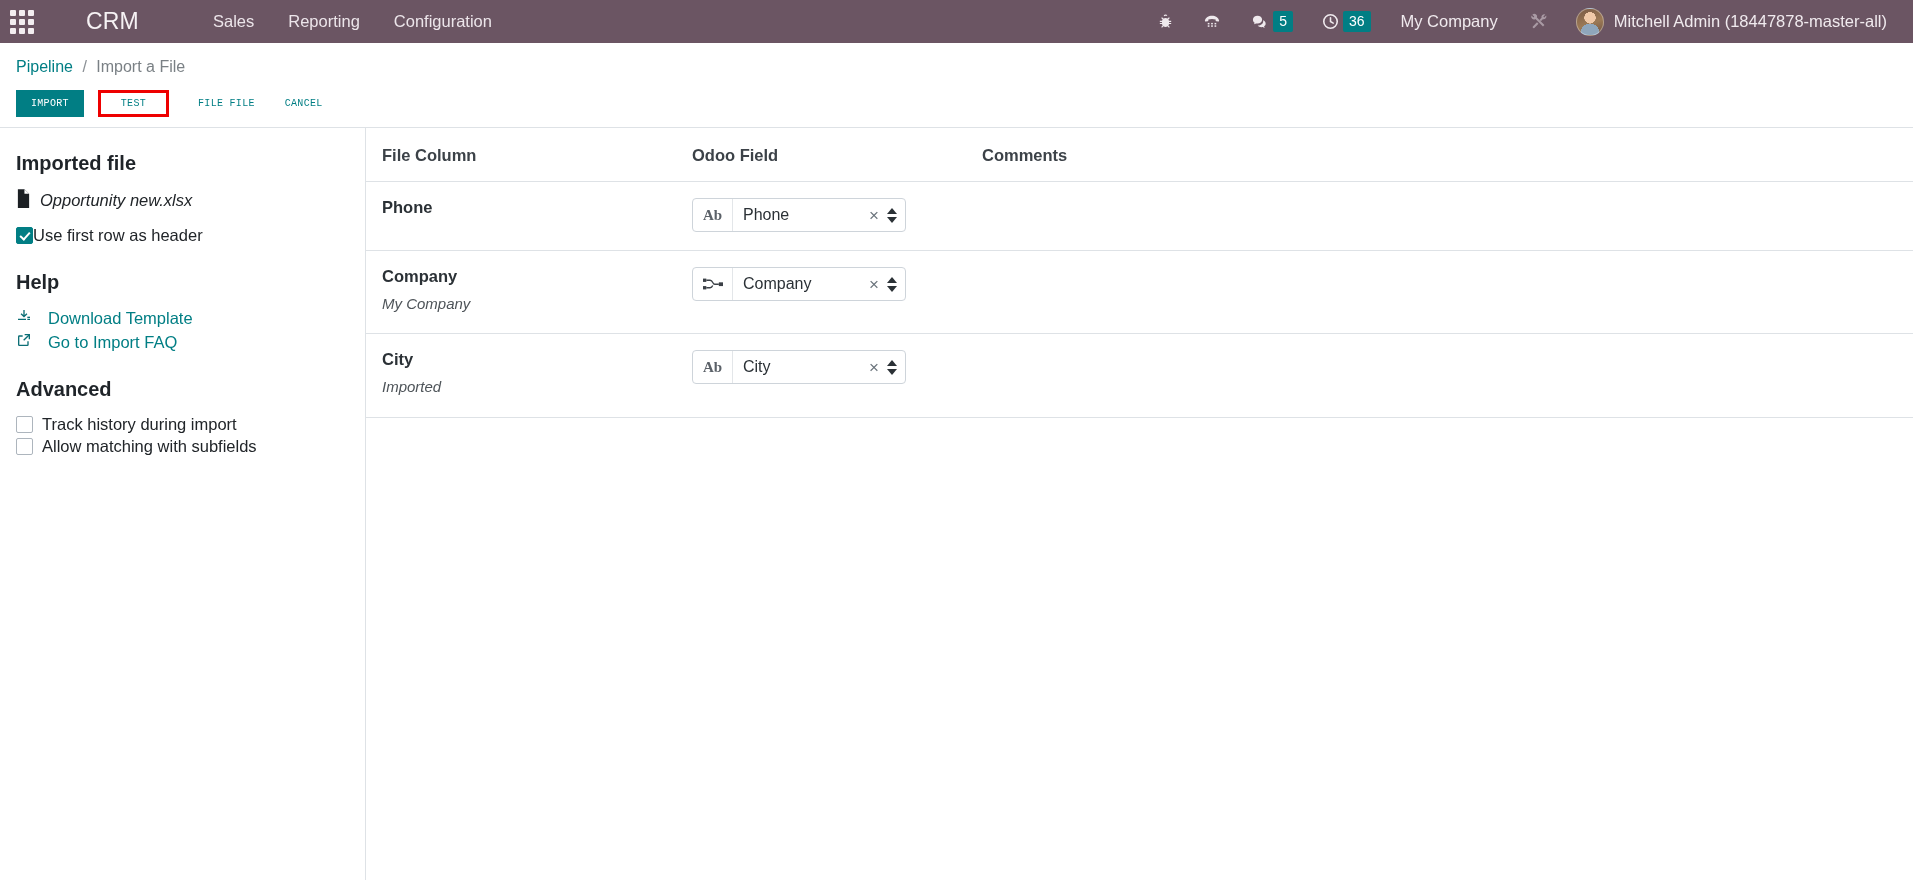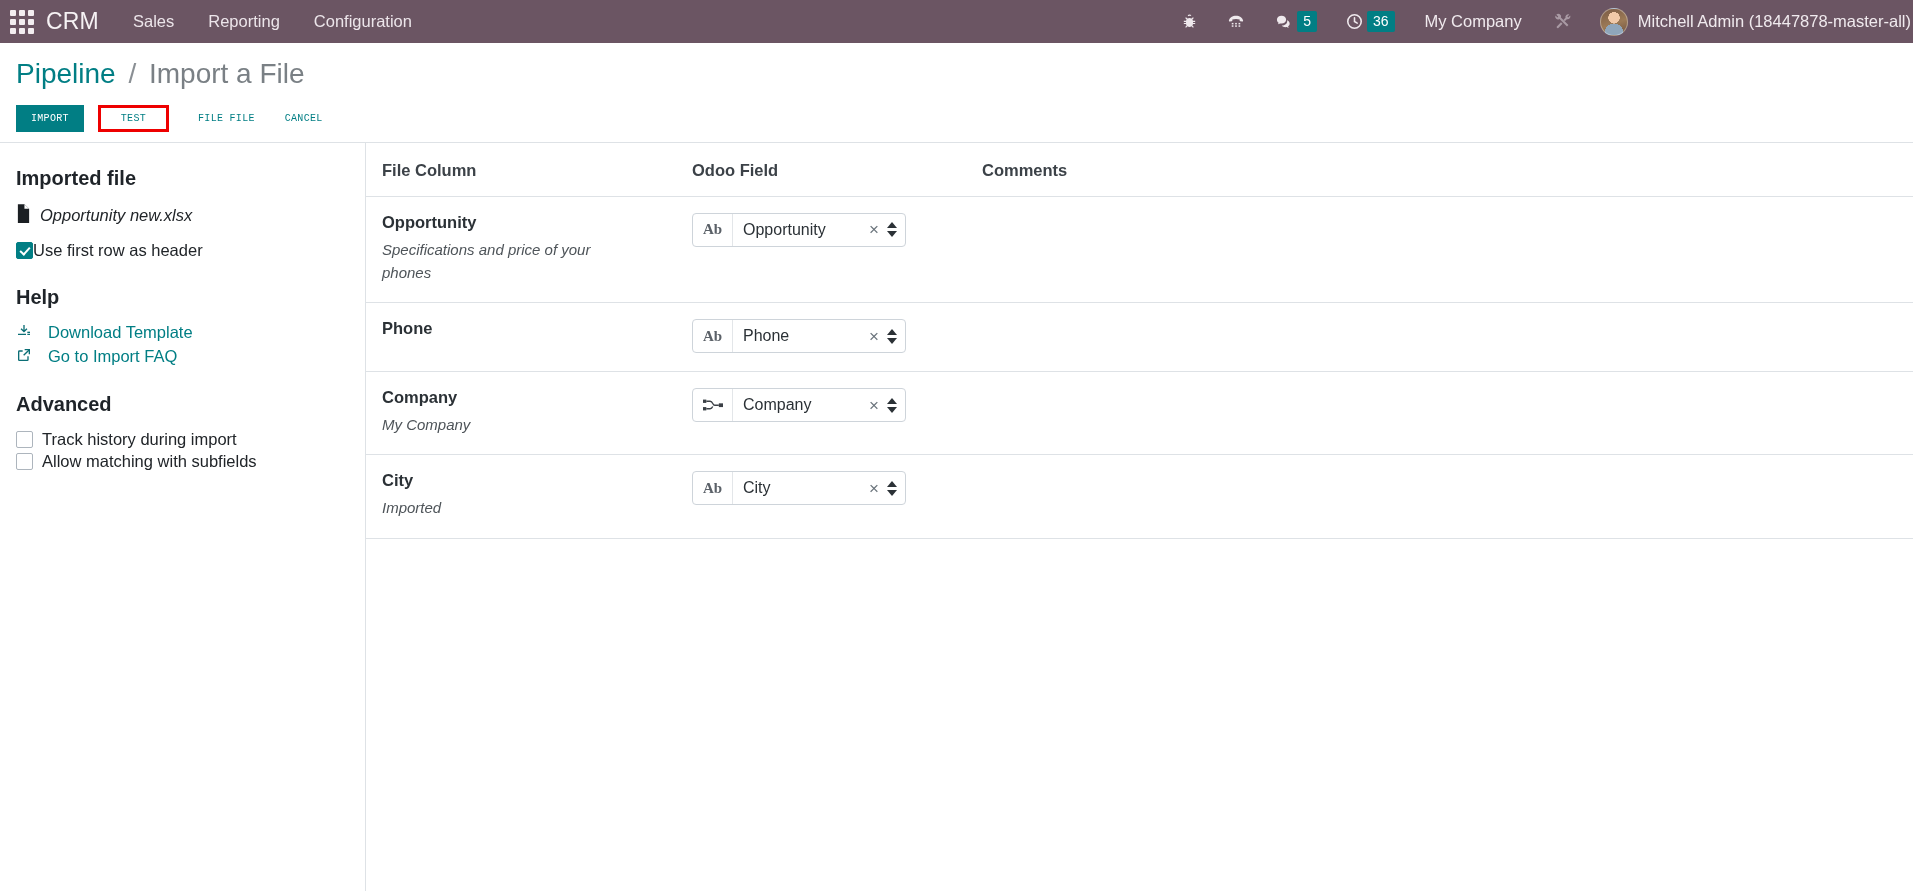--- a/index.html
+++ b/index.html
@@ -12,23 +12,24 @@
     color: #212529;
     overflow: hidden;
   }
 
   
   .navbar {
     height: 43px;
     background: #6b5563;
     display: flex;
     align-items: center;
-    padding: 0 2px 0 8px;
+    padding: 0 26px 0 8px;
     color: #f3eef1;
     position: relative;
+    gap: 40px;
   }
   .apps-grid {
     width: 28px; height: 28px;
     display: grid;
     grid-template-columns: repeat(3, 6px);
     grid-template-rows: repeat(3, 6px);
     gap: 3px;
     justify-content: center;
     align-content: center;
     margin-right: 10px;
@@ -74,21 +75,21 @@
       radial-gradient(circle at 50% 92%, #8fa6bb 0 34%, transparent 35%),
       linear-gradient(160deg, #7a5a44, #9c7a56 55%, #6d5140);
     border: 1px solid rgba(255,255,255,.35);
     margin-right: 10px;
     flex: none;
   }
   .user-name { font-size: 16.5px; color: #f0eaee; white-space: nowrap; }
 
   
   .control-panel { padding: 14px 16px 0 16px; border-bottom: 1px solid #dee2e6; background: #fff; }
-  .breadcrumb { font-size: 28px; line-height: 1.2; margin-bottom: 14px; }
+  .breadcrumb { font-size: 16px; line-height: 1.2; margin-bottom: 14px; }
   .breadcrumb .crumb-link { color: #017e84; cursor: pointer; }
   .breadcrumb .crumb-sep { color: #8a8f94; margin: 0 5px; }
   .breadcrumb .crumb-current { color: #7a8085; }
   .btn-row { display: flex; align-items: center; padding-bottom: 10px; }
   .btn {
     font-size: 10px;
     letter-spacing: .3px;
     padding: 7px 14px;
     border: 1px solid transparent;
     background: transparent;
@@ -333,38 +334,20 @@
     <table class="map">
       <thead>
         <tr>
           <th class="col-file">File Column</th>
           <th class="col-field">Odoo Field</th>
           <th>Comments</th>
         </tr>
       </thead>
       <tbody>
 
-        <tr>
-          <td class="col-file">
-            <div class="cell-name">Opportunity</div>
-            <div class="cell-sample">Specifications and price of your phones</div>
-          </td>
-          <td class="col-field">
-            <div class="field-select">
-              <span class="fs-icon">Ab</span>
-              <span class="fs-value">Opportunity</span>
-              <span class="fs-clear">×</span>
-              <span class="fs-caret">
-                  <i class="up"></i>
-                  <i class="down"></i>
-                </span>
-            </div>
-          </td>
-          <td class="comments-cell"></td>
-        </tr>
 
 
         <tr>
           <td class="col-file">
             <div class="cell-name">Phone</div>
             <div class="cell-sample"></div>
           </td>
           <td class="col-field">
             <div class="field-select">
               <span class="fs-icon">Ab</span>

